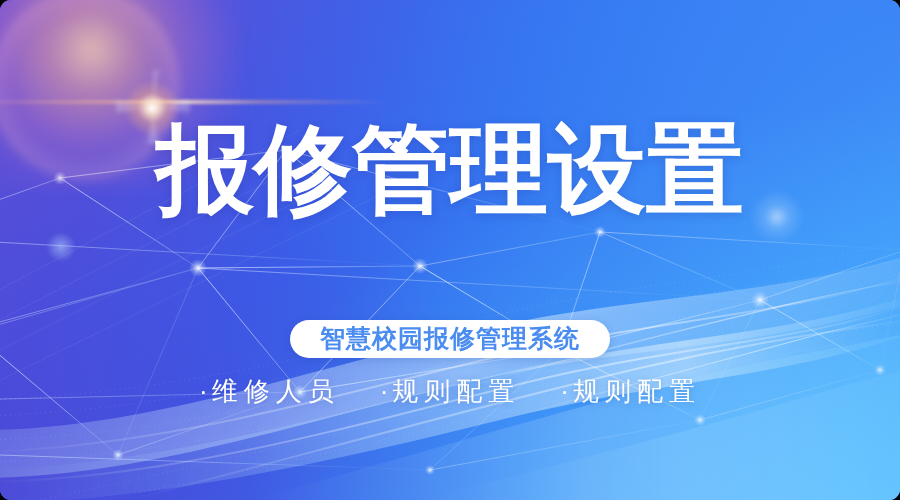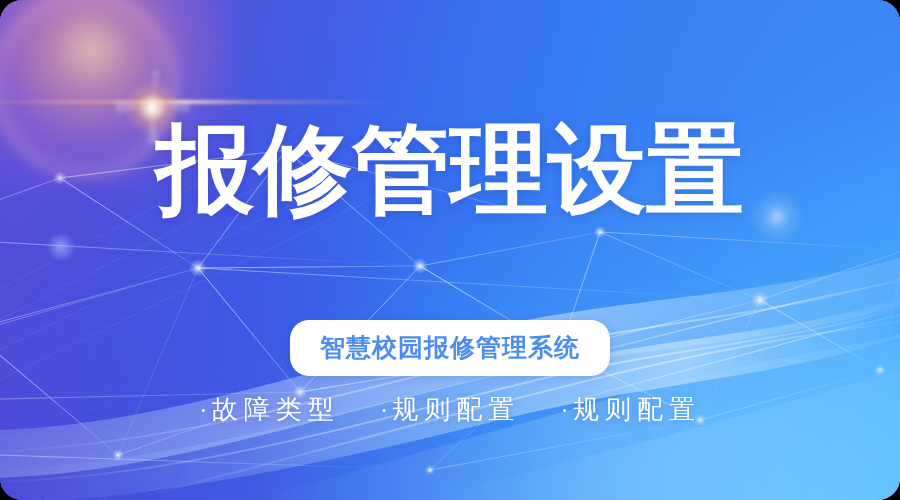--- a/index.html
+++ b/index.html
@@ -11,21 +11,21 @@
     width: 900px;
     height: 500px;
     overflow: hidden;
     font-family: "Liberation Sans", "DejaVu Sans", sans-serif;
   }
 
   #banner {
     position: relative;
     width: 900px;
     height: 500px;
-    border-radius: 22px;
+    border-radius: 11px;
     overflow: hidden;
     background: #3a5fe0;
   }
 
   
   .bg-layer {
     position: absolute;
     inset: 0;
     pointer-events: none;
   }
@@ -177,21 +177,21 @@
     font-weight: 700;
     color: #ffffff;
     letter-spacing: 0px;
     white-space: nowrap;
     text-shadow: 0 2px 10px rgba(30,40,140,0.22);
   }
 
   #subtitle-pill {
     margin-top: 32px;
     height: 38px;
-    padding: 9px 30px;
+    padding: 0 30px;
     display: flex;
     align-items: center;
     justify-content: center;
     background: #ffffff;
     border-radius: 19px;
     box-shadow: 0 2px 10px rgba(25,50,140,0.18);
   }
   #subtitle-pill .pill-text {
     font-size: 25px;
     font-weight: 700;
@@ -366,21 +366,21 @@
     <h1 id="main-title">报修管理设置</h1>
 
     <div id="subtitle-pill">
       <span class="pill-text">智慧校园报修管理系统</span>
     </div>
 
     <div id="tagline">
 
       <div class="tag-item">
         <span class="tag-dot">·</span>
-        <span class="tag-label">故障类型</span>
+        <span class="tag-label">维修人员</span>
       </div>
 
       <div class="tag-item">
         <span class="tag-dot">·</span>
         <span class="tag-label">规则配置</span>
       </div>
 
       <div class="tag-item">
         <span class="tag-dot">·</span>
         <span class="tag-label">规则配置</span>

